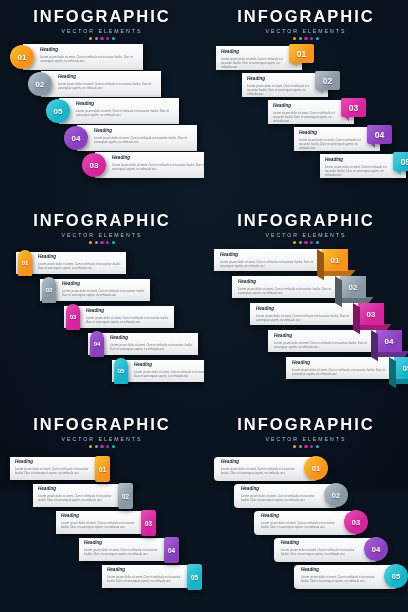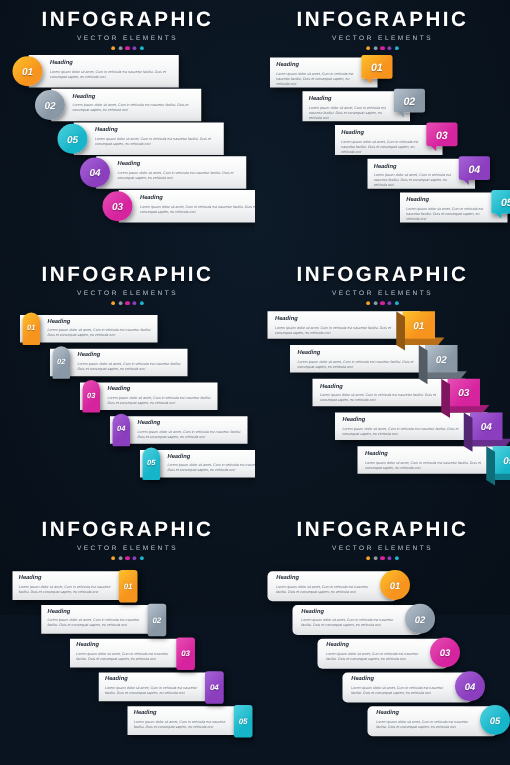--- a/index.html
+++ b/index.html
@@ -43,21 +43,21 @@
   
   .bar-title {
     font-size: 4.6px; font-weight: bold; font-style: italic;
     color: #1b2430; line-height: 1; margin-bottom: 2.4px;
   }
   .bar-body {
     font-size: 2.9px; color: #6d7681; line-height: 1.45;
     font-style: italic;
   }
   .num {
-    font-weight: bold; color: #fff; font-style: italic;
+    font-weight: bold; color: #fff; 
     text-shadow: 0 .5px 1px rgba(0,0,0,.35);
   }
 
   
   .p1 .row { position: absolute; height: 26px; }
   .p1 .slab {
     position: absolute; left: 13px; top: 0; height: 26px;
     background: linear-gradient(180deg,#ffffff 0%,#f4f5f6 55%,#e4e6e8 100%);
     box-shadow: 2px 2px 5px rgba(0,0,0,.55);
   }

